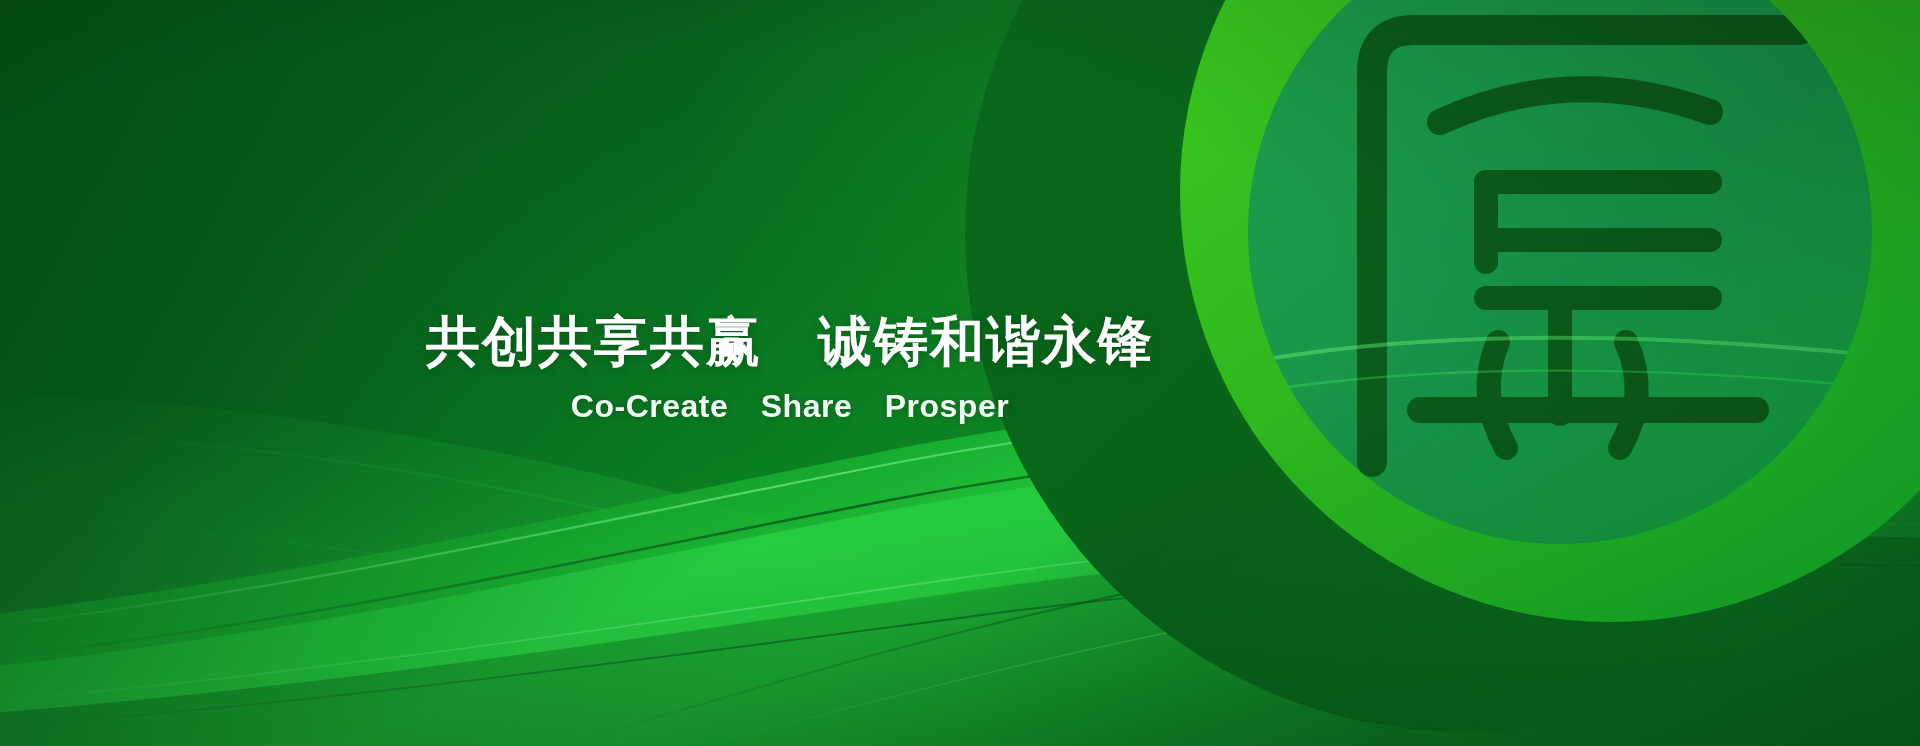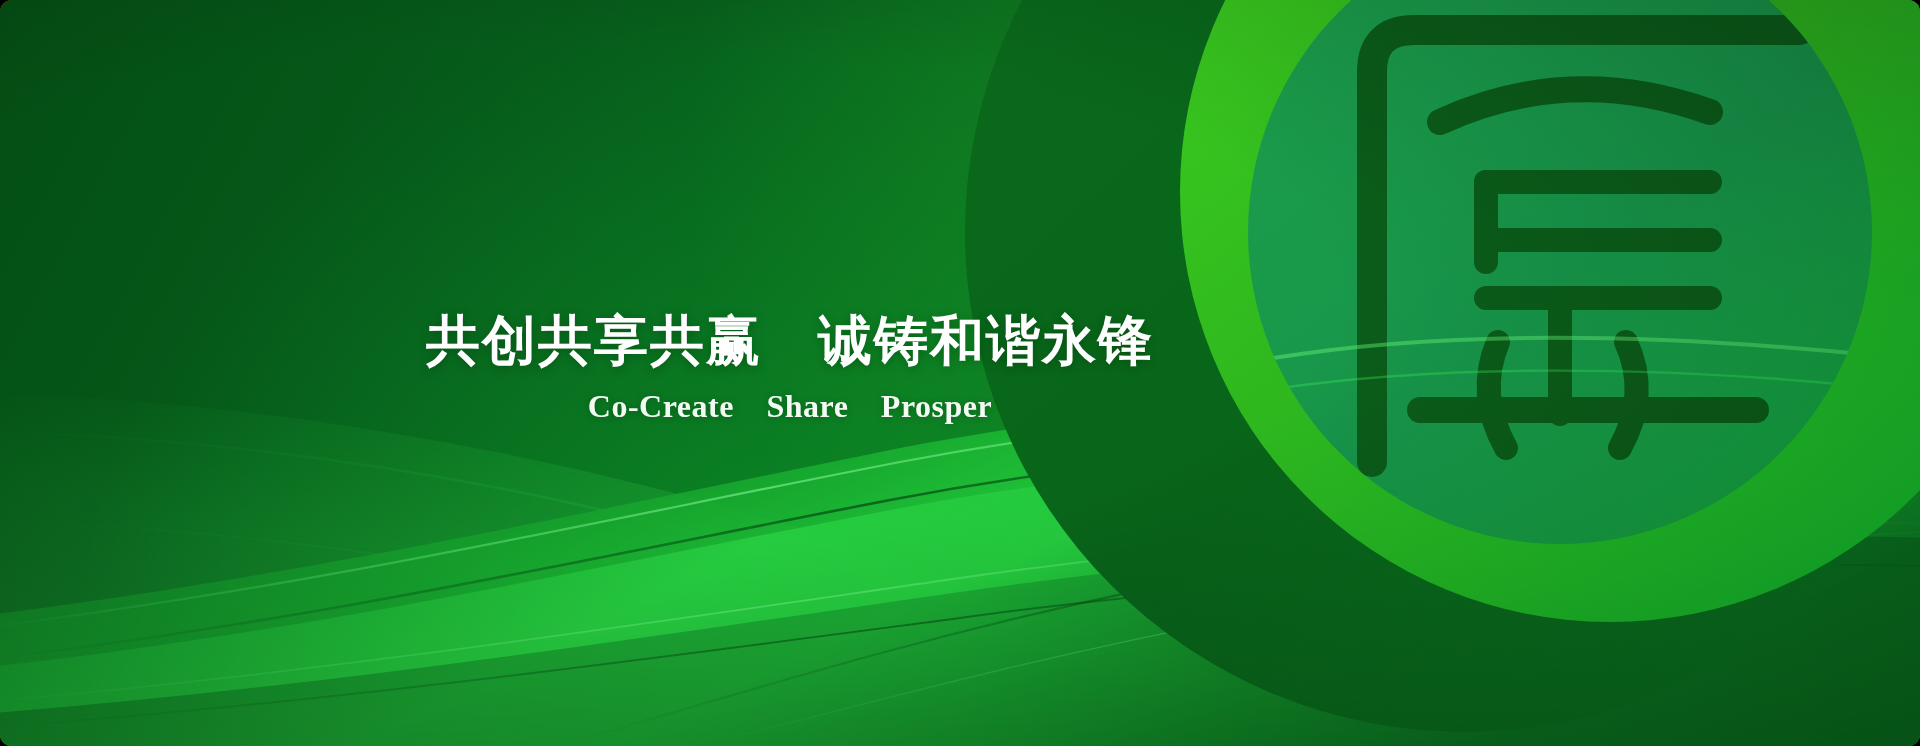--- a/index.html
+++ b/index.html
@@ -3,23 +3,22 @@
 <meta charset="utf-8">
 <style>
   html,body{margin:0;padding:0;background:#000;}
   *{box-sizing:border-box;}
 
   #banner{
     position:relative;
     width:1920px;
     height:746px;
     overflow:hidden;
-    font-family:Liberation Serif, serif;
+    font-family:Liberation Sans, sans-serif;
     background:#a16207;
-    border-radius:12px;
   }
 
   
   .bg-base{
     position:absolute; inset:0;
     background:
       radial-gradient(circle at 72% 18%, rgba(36,160,40,0.55) 0%, rgba(36,160,40,0.0) 46%),
       radial-gradient(circle at 40% 92%, rgba(20,185,50,0.40) 0%, rgba(20,185,50,0.0) 52%),
       linear-gradient(118deg,#044e14 0%, #065c1b 26%, #07701f 55%, #0a8a26 82%, #0b9a2a 100%);
   }

